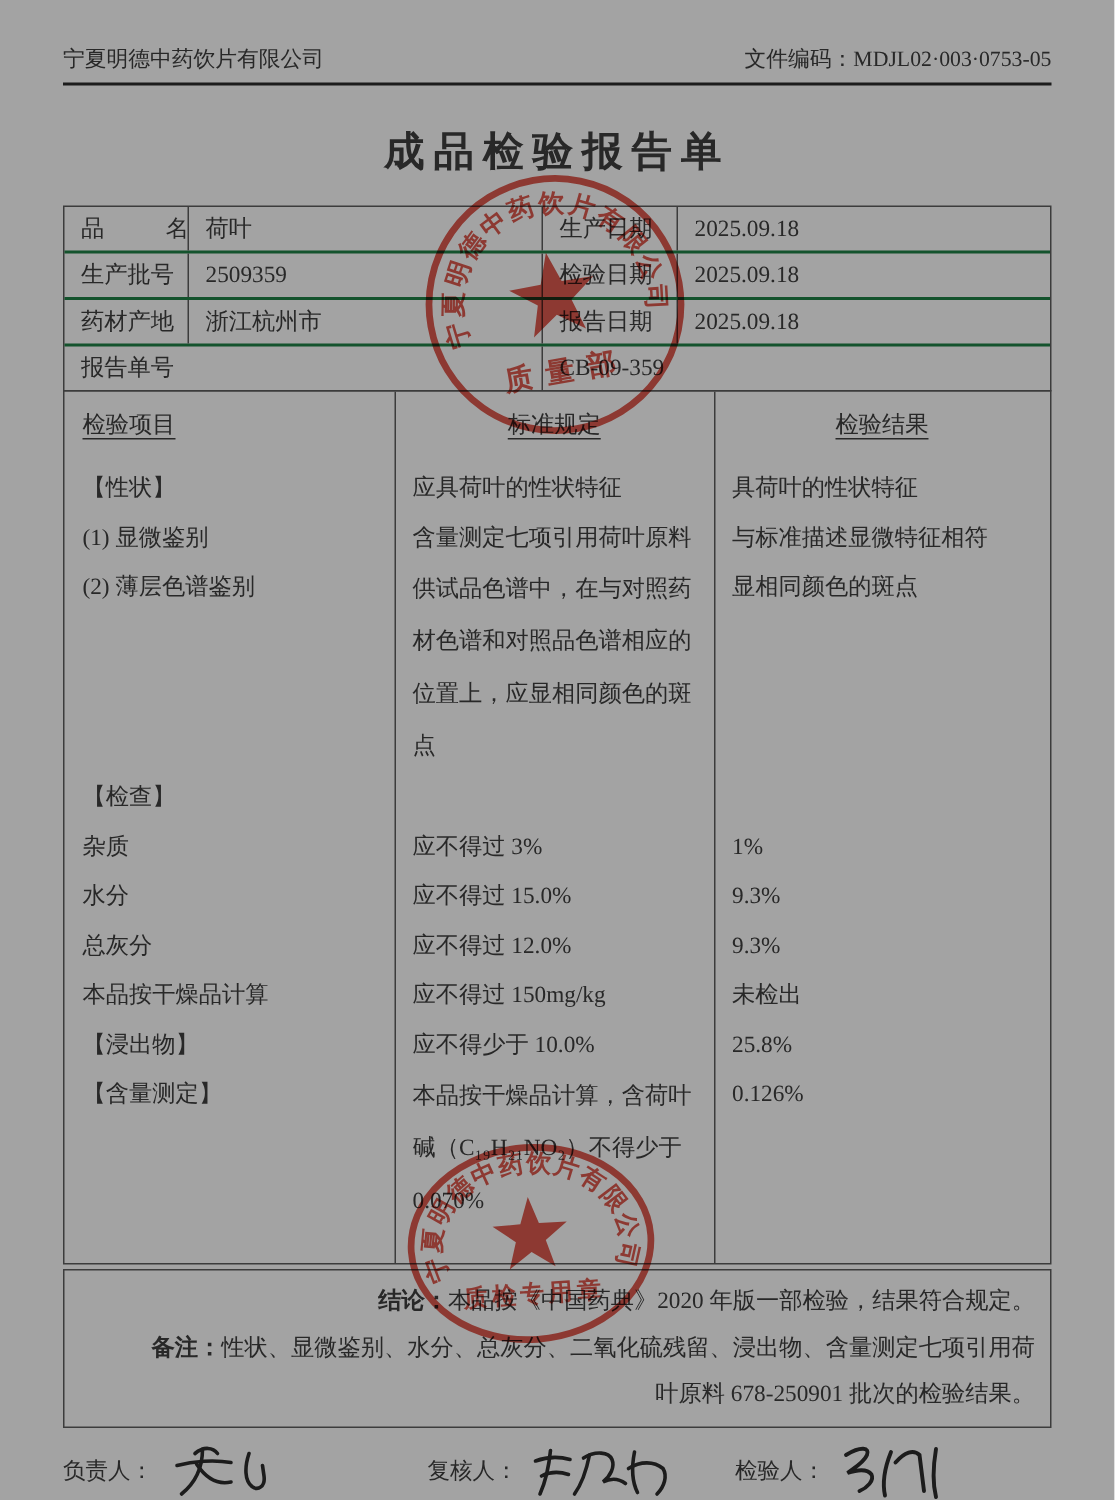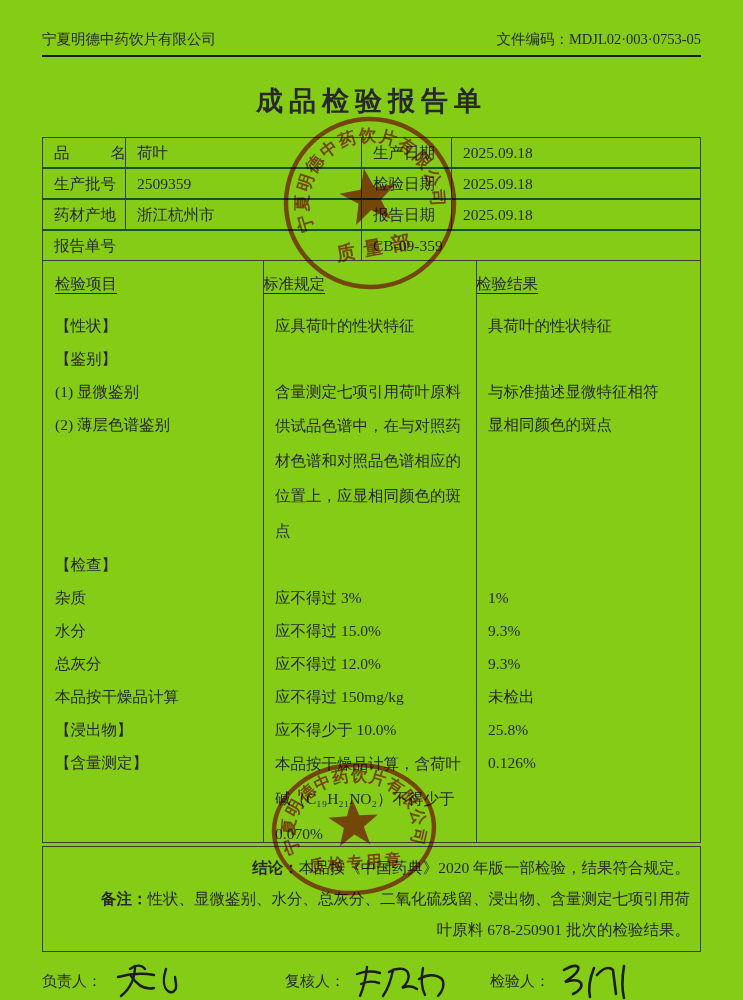--- a/index.html
+++ b/index.html
@@ -1,18 +1,18 @@
 <!DOCTYPE html>
 <html><head>
 <meta charset="utf-8">
 <style>
   * { box-sizing: border-box; margin: 0; padding: 0; }
   html,body { background:#ffffff; }
   body { font-family: "Liberation Serif", "DejaVu Serif", serif; color:#282828; }
-  .page { position:relative; width:743px; height:1000px; background:#84cc16; overflow:hidden; }
+  .page { position:relative; width:743px; height:1000px; background:#a3a3a3; overflow:hidden; }
   .content { position:absolute; left:42px; top:0; width:659px; }
 
   
   .doc-header { margin-top:30px; display:flex; justify-content:space-between; align-items:flex-end;
                 padding-bottom:6px; border-bottom:2px solid #1c1c1c; font-size:14.5px; }
   .doc-title { margin-top:26px; text-align:center; font-size:27px; font-weight:bold; letter-spacing:6px; }
 
   
   .info-table { margin-top:18px; border:1px solid #3c3c3c; font-size:15.5px; }
   .info-row { display:grid; grid-template-columns:83px 236px 90px 1fr; height:31px; border-bottom:2px solid #14532d; }
@@ -23,21 +23,21 @@
 
   
   .insp { position:relative; margin-top:-1px; border:1px solid #3c3c3c; height:583px; font-size:15.5px; overflow:hidden; }
   .vline { position:absolute; top:0; bottom:0; width:1px; background:#3c3c3c; }
   .vl1 { left:220px; } .vl2 { left:433px; }
   .insp-grid { display:grid; grid-template-columns:220px 213px 1fr; }
   .insp-head { padding-top:12px; height:48px; }
   .insp-head .hc { line-height:22px; }
   .insp-head .hc span { text-decoration:underline; text-underline-offset:4px; }
   .hc-item { padding-left:12px; }
-  .hc-mid, .hc-res { }
+  .hc-mid, .hc-res { text-align:center; }
   .insp-row .cell { line-height:33px; padding:0 10px 0 12px; }
   .rtop { padding-top:12px; }
 
   
   .conc-box { margin-top:3px; border:1px solid #3c3c3c; padding:5px 10px 6px 10px; font-size:15.5px; }
   .conc-box p { line-height:31px; text-indent:2.2em;text-align:right; }
 
   
   .sig-row { margin-top:10px; display:flex; align-items:flex-start; font-size:15px; }
   .sig-group { display:flex; align-items:flex-start; }
@@ -97,21 +97,20 @@
         <div class="hc hc-mid"><span>标准规定</span></div>
         <div class="hc hc-res"><span>检验结果</span></div>
       </div>
 
       <div class="insp-grid insp-row">
         <div class="cell rtop">【性状】</div>
         <div class="cell rtop">应具荷叶的性状特征</div>
         <div class="cell rtop">具荷叶的性状特征</div>
       </div>
       <div class="insp-grid insp-row">
-        <div class="cell">【鉴别】</div>
         <div class="cell"></div>
         <div class="cell"></div>
       </div>
       <div class="insp-grid insp-row">
         <div class="cell">(1) 显微鉴别</div>
         <div class="cell">含量测定七项引用荷叶原料</div>
         <div class="cell">与标准描述显微特征相符</div>
       </div>
       <div class="insp-grid insp-row">
         <div class="cell">(2) 薄层色谱鉴别</div>

